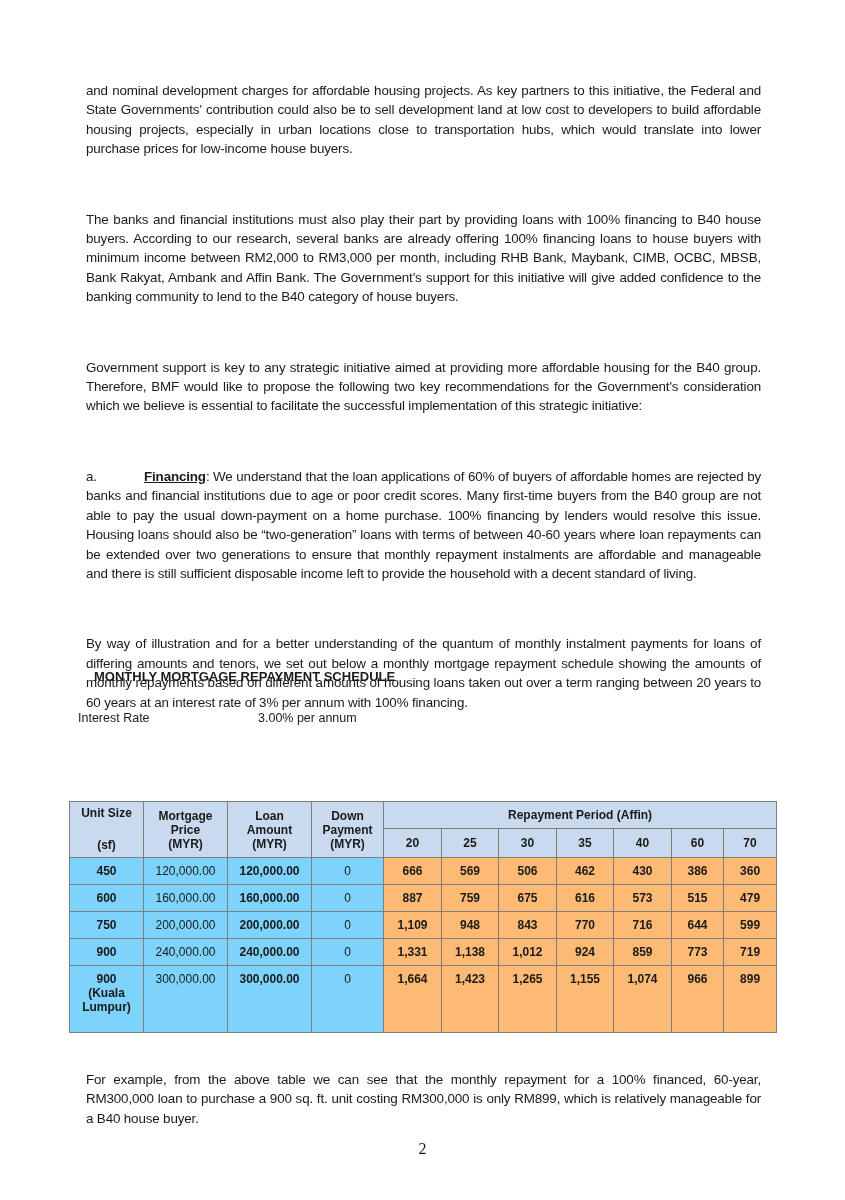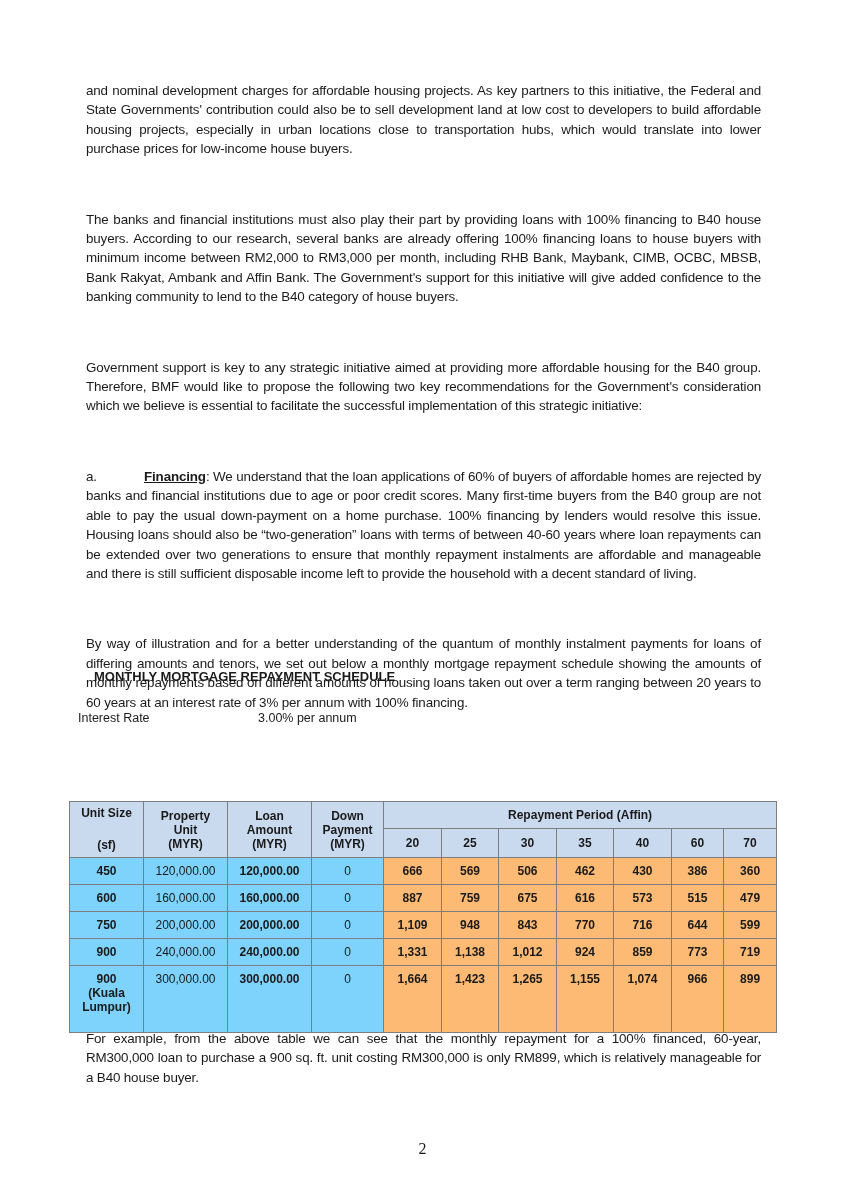--- a/index.html
+++ b/index.html
@@ -22,21 +22,21 @@
   table.sched th { background: #c9d9ee; font-weight: bold; }
   td.blue { background: #7dd3fc; }
   td.white { background: #fdba74; }
   td.bold { font-weight: bold; }
   tr.h1 th { height: 26px; }
   tr.h2 th { height: 28px; }
   tr.r td { height: 26px; }
   tr.rlast td { height: 60px; vertical-align: top; padding-top: 6px; }
   .footer-num { position: absolute; top: 1140px; left: 0; width: 845px; text-align: center;
                 font-family: "Liberation Serif", serif; font-size: 16px; }
-  .after { position: absolute; left: 70px; top: 1013px; width: 707px; }
+  .after { position: absolute; left: 70px; top: 1054px; width: 707px; }
 </style>
 </head>
 <body>
 
 <div class="page">
   <p class="para">and nominal development charges for affordable housing projects. As key partners to this initiative, the Federal and State Governments' contribution could also be to sell development land at low cost to developers to build affordable housing projects, especially in urban locations close to transportation hubs, which would translate into lower purchase prices for low-income house buyers.</p>
   <div class="gap"></div>
   <p class="para">The banks and financial institutions must also play their part by providing loans with 100% financing to B40 house buyers. According to our research, several banks are already offering 100% financing loans to house buyers with minimum income between RM2,000 to RM3,000 per month, including RHB Bank, Maybank, CIMB, OCBC, MBSB, Bank Rakyat, Ambank and Affin Bank. The Government's support for this initiative will give added confidence to the banking community to lend to the B40 category of house buyers.</p>
   <div class="gap"></div>
   <p class="para bold">Government support is key to any strategic initiative aimed at providing more affordable housing for the B40 group. Therefore, BMF would like to propose the following two key recommendations for the Government's consideration which we believe is essential to facilitate the successful implementation of this strategic initiative:</p>
@@ -68,21 +68,21 @@
       <col style="width:52px">
       <col style="width:53px">
   </colgroup>
   <tbody>
       <tr class="h1">
     <th rowspan="2" style="vertical-align:top;padding-top:4px;">
       <div>Unit Size</div>
       <div style="margin-top:18px">(sf)</div>
     </th>
     <th rowspan="2">
-      <div style="padding:0 14px">Property Unit</div>
+      <div style="padding:0 14px">Mortgage Price</div>
       <div>(MYR)</div>
     </th>
     <th rowspan="2">
       <div style="padding:0 16px">Loan Amount</div>
       <div>(MYR)</div>
     </th>
     <th rowspan="2">
       <div style="padding:0 4px">Down Payment</div>
       <div>(MYR)</div>
     </th>

